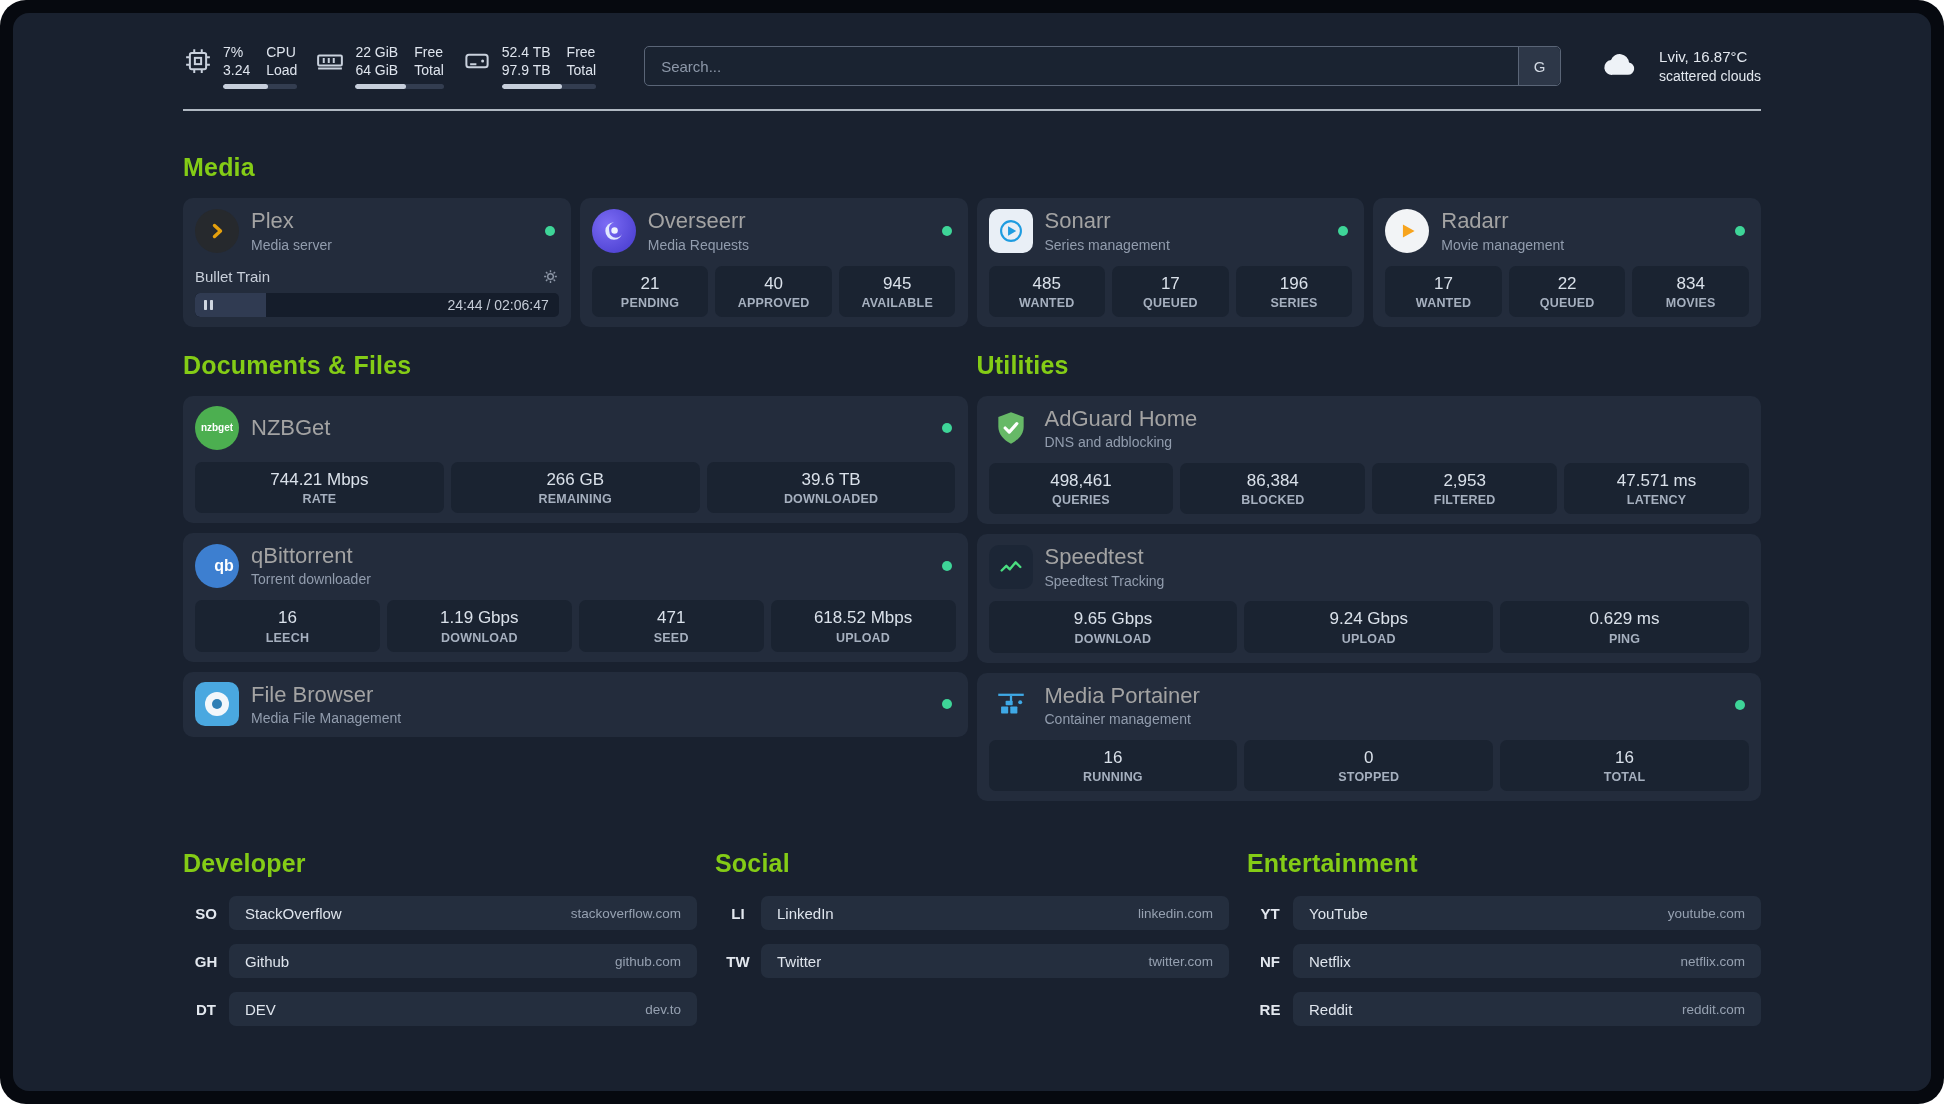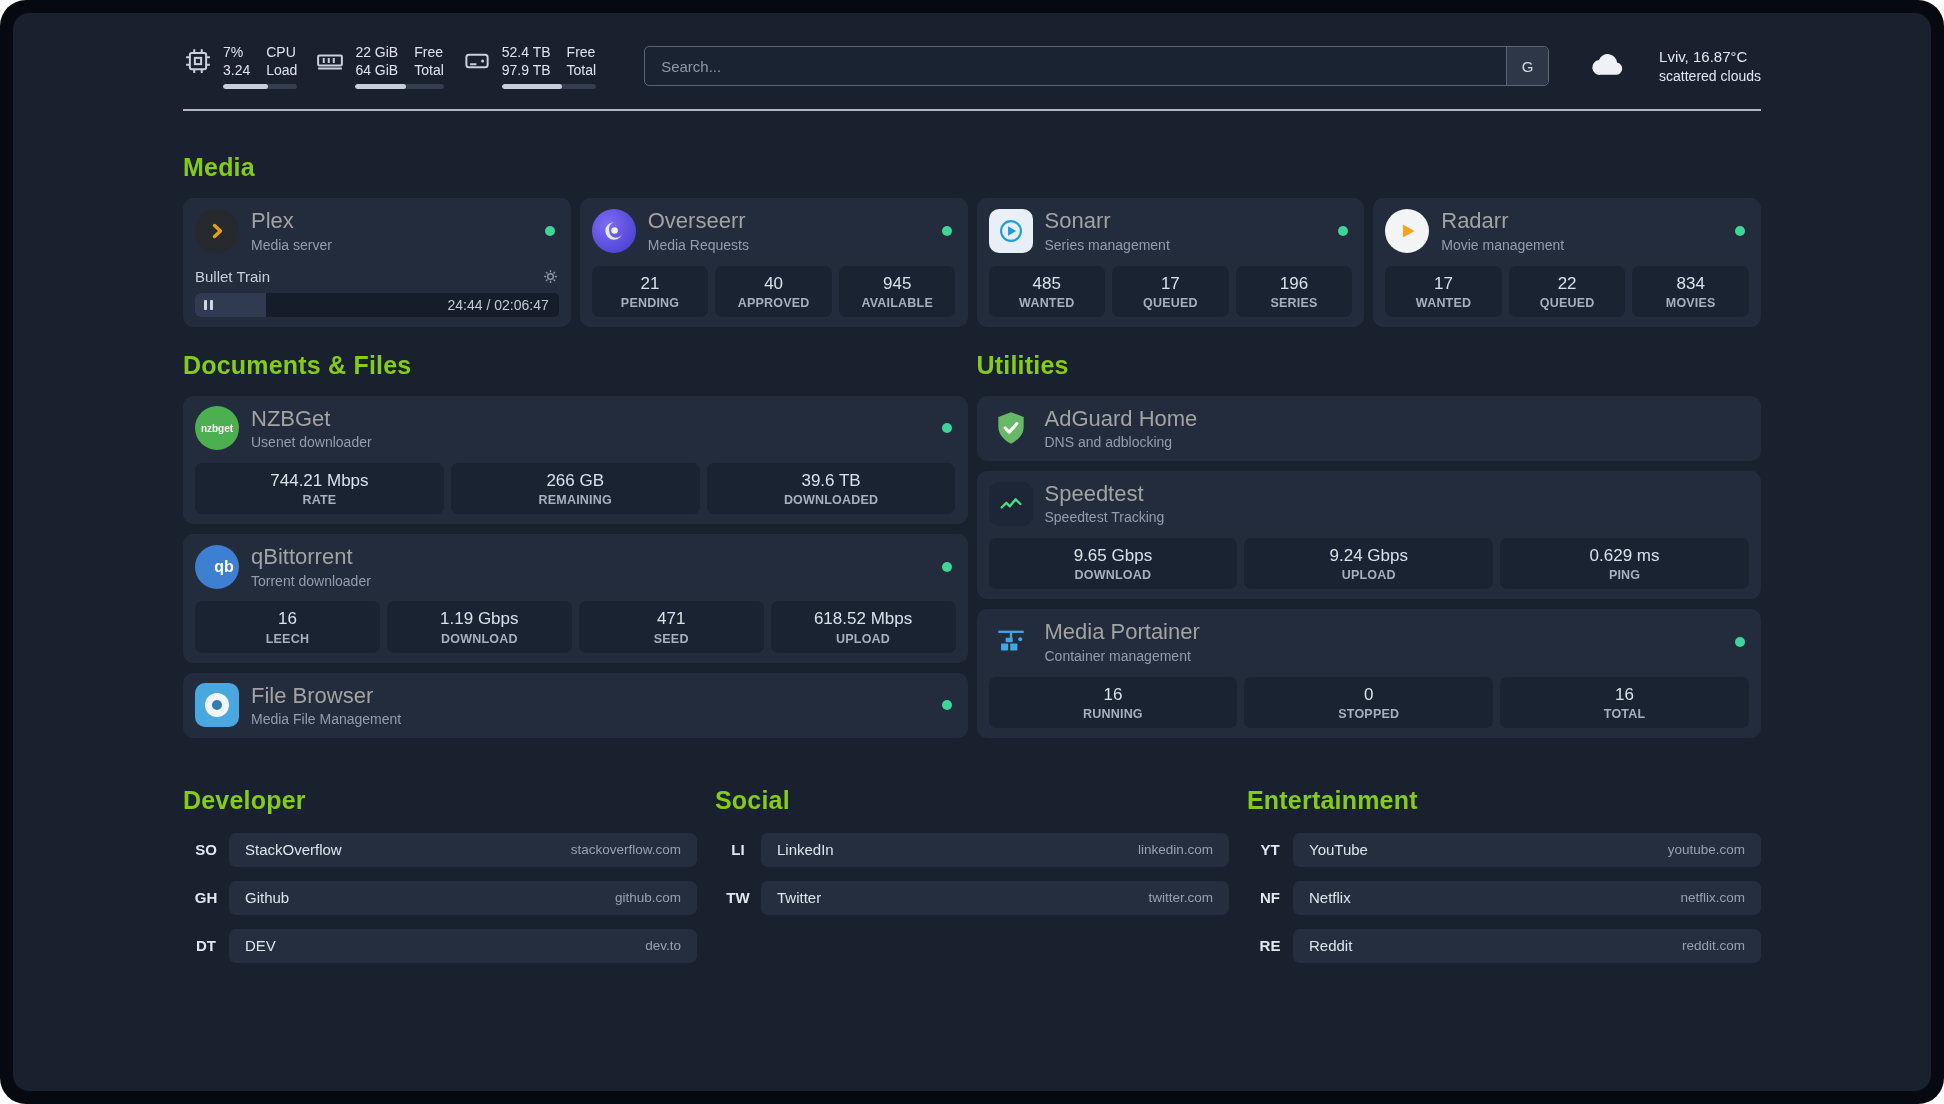--- a/index.html
+++ b/index.html
@@ -42,21 +42,21 @@
     width:100%;height:40px;background:#1a2331;border:1px solid #5a6577;border-radius:5px;
     color:#dfe5ee;font-size:15px;padding:0 56px 0 16px;outline:none;
     font-family:"Liberation Sans","DejaVu Sans",sans-serif;
   }
   .searchwrap input::placeholder{color:#8d98a9;}
   .g-btn{
     position:absolute;right:1px;top:1px;bottom:1px;width:42px;background:#2d3748;
     border-left:1px solid #5a6577;border-radius:0 5px 5px 0;display:flex;align-items:center;
     justify-content:center;color:#d2d9e3;font-size:15px;cursor:pointer;
   }
-  .weather{display:flex;align-items:center;gap:28px;}
+  .weather{display:flex;align-items:center;gap:16px;}
   .weather-text{display:flex;flex-direction:column;line-height:1.35;}
   .weather-loc{font-size:15px;color:#e3e8ef;}
   .weather-cond{font-size:14px;color:#e3e8ef;}
 
   .divider{border-top:2px solid var(--divider);opacity:.85;margin-top:20px;}
 
   
   .section-title{font-size:25px;font-weight:700;color:#84cc16;letter-spacing:.2px;}
   .media-title{margin:42px 0 16px;}
   .media-grid{display:grid;grid-template-columns:repeat(4,1fr);gap:9px;}
@@ -347,21 +347,20 @@
       <h2 class="section-title">Documents &amp; Files</h2>
       <div class="stack">
 
         <div class="card">
           <div class="card-head">
             <span class="app-icon nzb-circle">
               <span>nzbget</span>
             </span>
             <div class="head-text">
               <div class="app-name">NZBGet</div>
-              <div class="app-sub">Usenet downloader</div>
             </div>
             <span class="dot"></span>
           </div>
           <div class="stats">
             <div class="tile">
               <div class="v">744.21 Mbps</div>
               <div class="l">RATE</div>
             </div>
             <div class="tile">
               <div class="v">266 GB</div>
@@ -431,20 +430,38 @@
           <div class="card-head">
             <span class="app-icon">
               <svg width="38" height="38" viewBox="0 0 24 24">
                       <path d="M12 2l8 3v6c0 5-3.5 8.5-8 11-4.5-2.5-8-6-8-11V5l8-3z" fill="#67b967"></path>
                       <path d="M8.3 12l2.6 2.6 4.8-5.4" fill="none" stroke="#ffffff" stroke-width="2" stroke-linecap="round" stroke-linejoin="round"></path>
                     </svg>
             </span>
             <div class="head-text">
               <div class="app-name">AdGuard Home</div>
               <div class="app-sub">DNS and adblocking</div>
+            </div>
+          </div>
+          <div class="stats">
+            <div class="tile">
+              <div class="v">498,461</div>
+              <div class="l">QUERIES</div>
+            </div>
+            <div class="tile">
+              <div class="v">86,384</div>
+              <div class="l">BLOCKED</div>
+            </div>
+            <div class="tile">
+              <div class="v">2,953</div>
+              <div class="l">FILTERED</div>
+            </div>
+            <div class="tile">
+              <div class="v">47.571 ms</div>
+              <div class="l">LATENCY</div>
             </div>
           </div>
         </div>
 
         <div class="card">
           <div class="card-head">
             <span class="app-icon sq" style="background:#1c2636">
               <svg width="28" height="28" viewBox="0 0 24 24" fill="none" stroke="#4ade80" stroke-width="2" stroke-linecap="round" stroke-linejoin="round">
                       <path d="M4 15l4-4 3 3 5-6 4 4"></path>
                     </svg>

